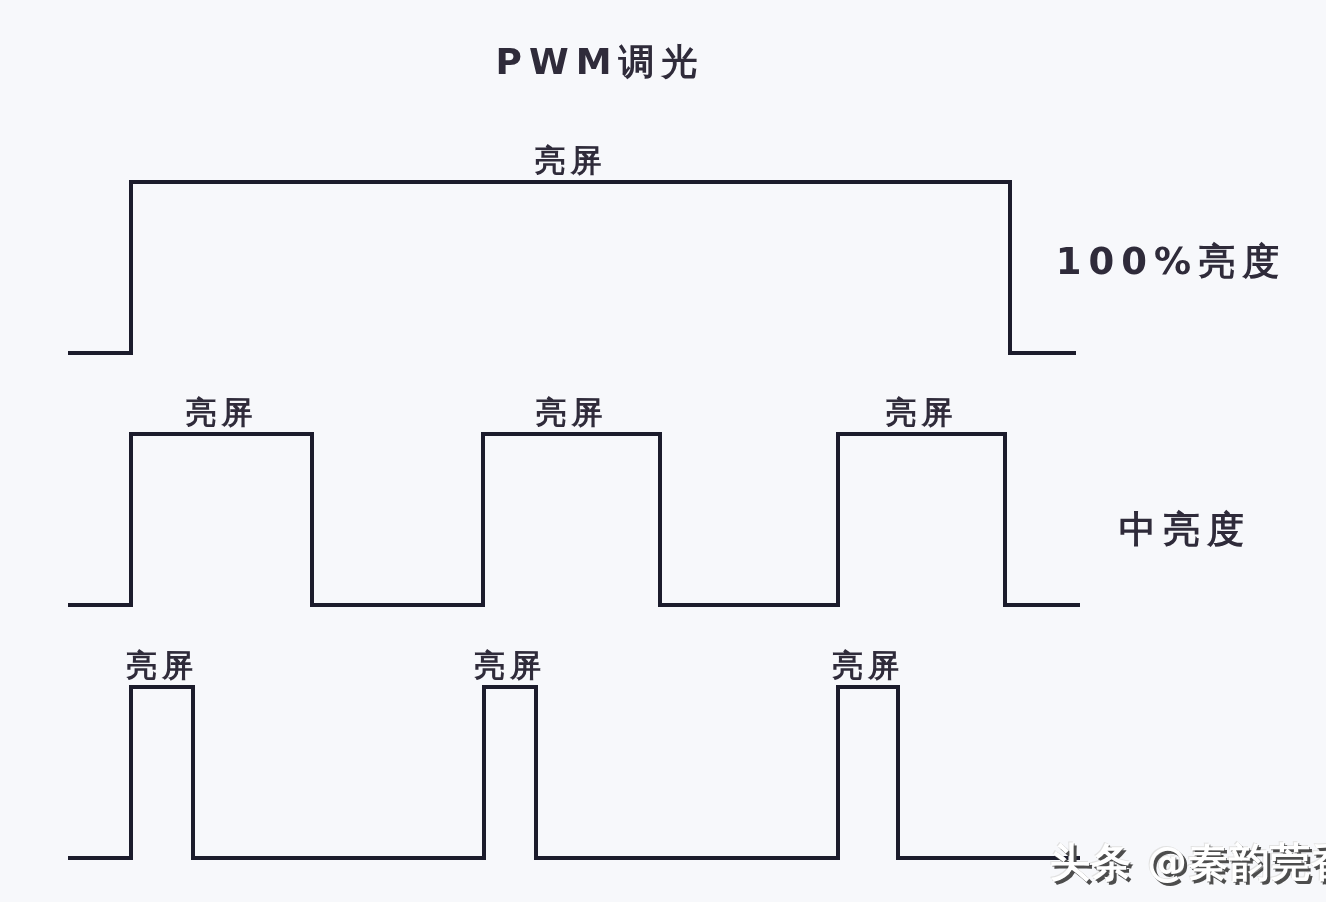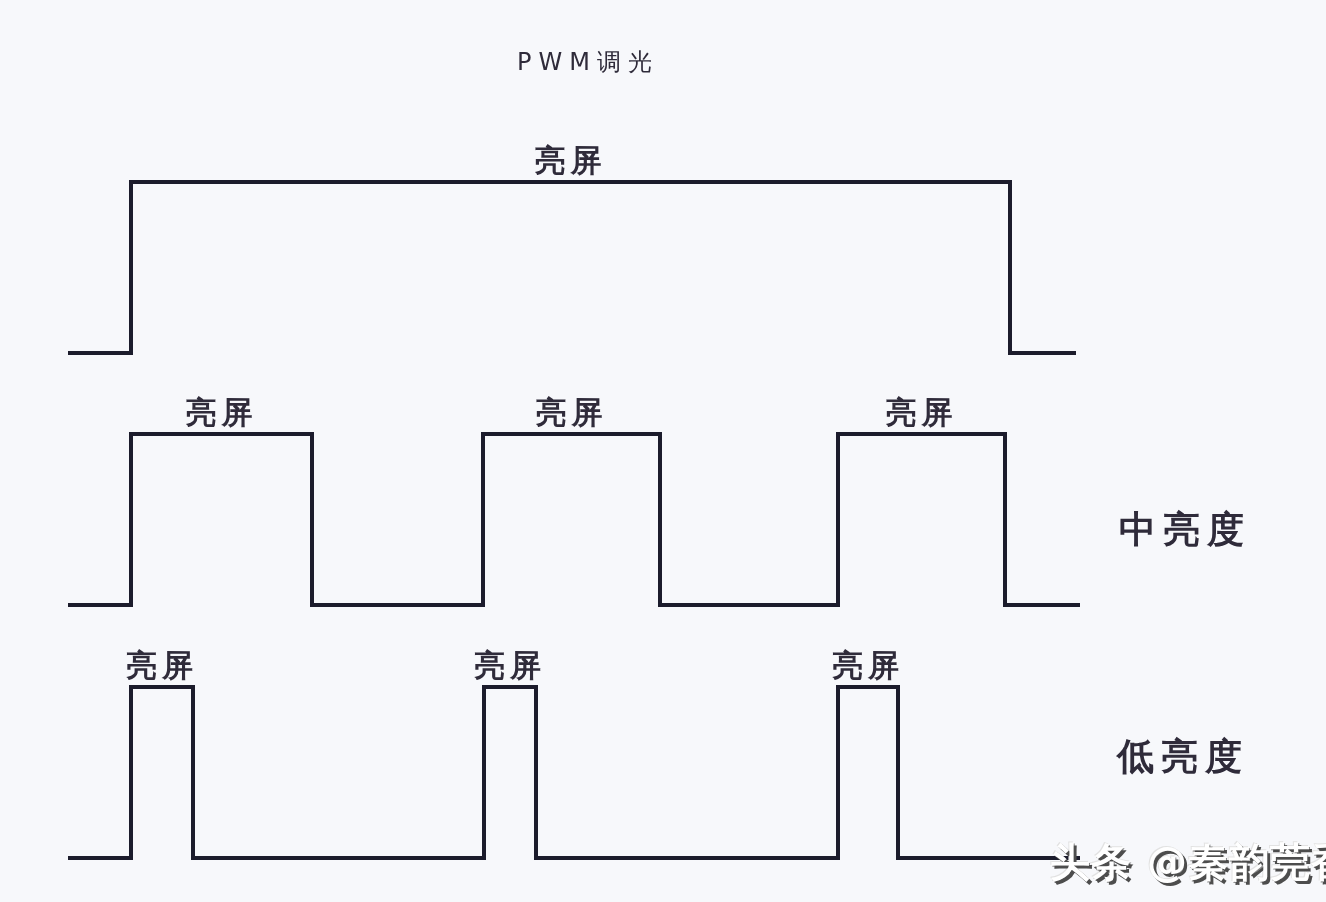--- a/index.html
+++ b/index.html
@@ -22,25 +22,25 @@
   }
   svg.waves path {
     fill: none;
     stroke: var(--line, #1c1c2c);
     stroke-width: 4;
     stroke-linejoin: miter;
     stroke-linecap: butt;
   }
   .title {
     position: absolute;
-    left: 588px;
+    left: 600px;
     top: 62px;
     transform: translate(-50%, -50%);
-    font-size: 24px;
-    font-weight: 400;
+    font-size: 36px;
+    font-weight: 700;
     letter-spacing: 7px;
     color: var(--text, #2f2b3a);
     white-space: nowrap;
   }
   .pulse-label {
     position: absolute;
     transform: translate(-50%, -100%);
     font-size: 31px;
     font-weight: 700;
     letter-spacing: 5px;
@@ -80,21 +80,21 @@
   <div class="title">PWM调光</div>
 
   <svg class="waves" width="1326" height="902" viewBox="0 0 1326 902" id="waveSvg">
       <path d="M 68 353 L 131 353 L 131 182 L 1010 182 L 1010 353 L 1076 353"></path>
       <path d="M 68 605 L 131 605 L 131 434 L 312 434 L 312 605 L 483 605 L 483 434 L 660 434 L 660 605 L 838 605 L 838 434 L 1005 434 L 1005 605 L 1080 605"></path>
       <path d="M 68 858 L 131 858 L 131 687 L 193 687 L 193 858 L 484 858 L 484 687 L 536 687 L 536 858 L 838 858 L 838 687 L 898 687 L 898 858 L 1080 858"></path>
     </svg>
 
   <div class="watermark">头条 @秦韵莞香</div>
 <div class="pulse-label" style="left: 570.5px; top: 177px;">亮屏</div>
+    <div class="right-label" style="left: 1171px; top: 262px;">100%亮度</div>
     <div class="pulse-label" style="left: 221.5px; top: 429px;">亮屏</div>
     <div class="pulse-label" style="left: 571.5px; top: 429px;">亮屏</div>
     <div class="pulse-label" style="left: 921.5px; top: 429px;">亮屏</div>
     <div class="right-label" style="left: 1185px; top: 530px;">中亮度</div>
     <div class="pulse-label" style="left: 162px; top: 682px;">亮屏</div>
     <div class="pulse-label" style="left: 510px; top: 682px;">亮屏</div>
     <div class="pulse-label" style="left: 868px; top: 682px;">亮屏</div>
-    <div class="right-label" style="left: 1183px; top: 757px;">低亮度</div>
   </div>
 
 </body></html>

